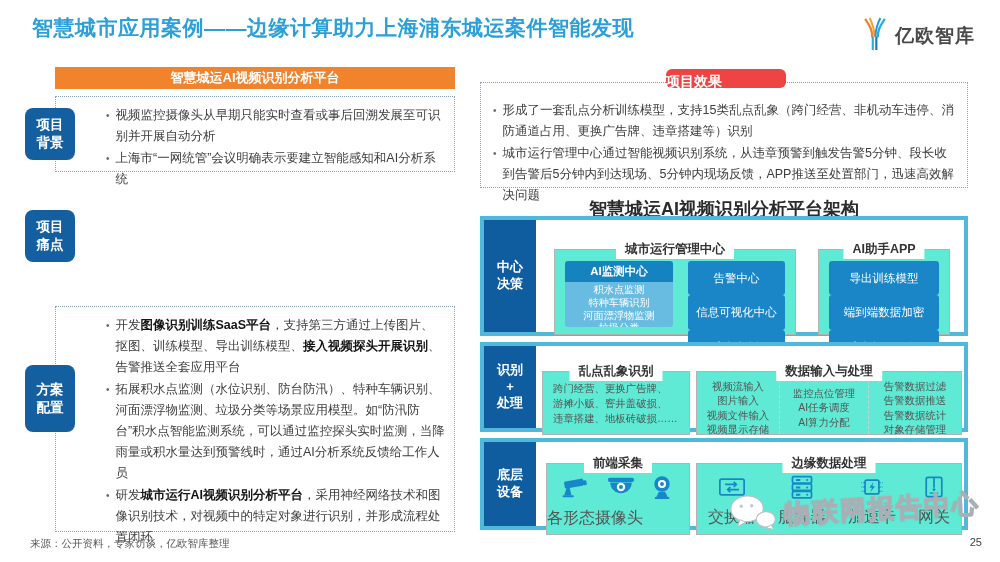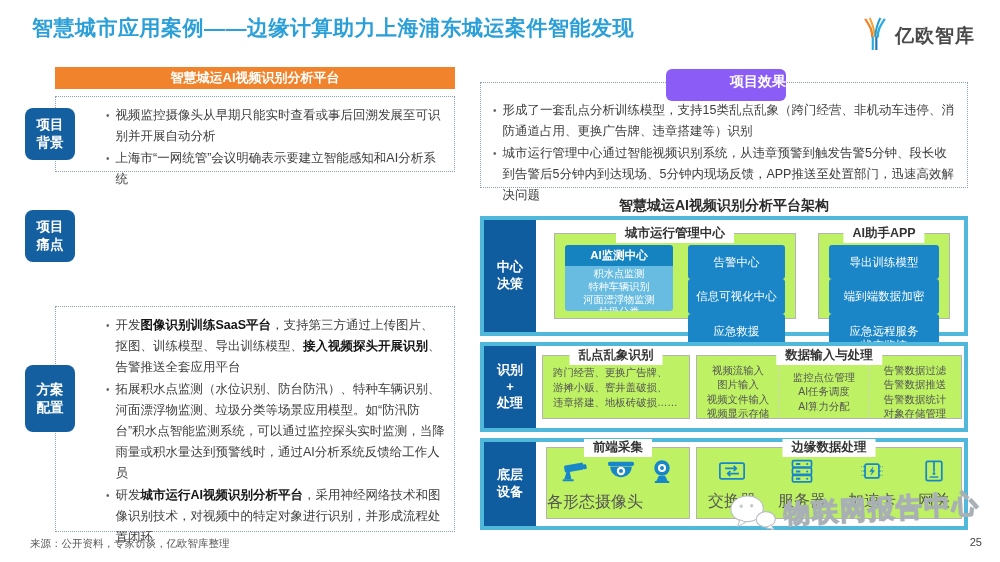--- a/index.html
+++ b/index.html
@@ -16,29 +16,29 @@
         padding:7px 8px 4px 50px;background:#fff;}
   .bul{display:flex;gap:6px;font-size:12.5px;color:#3d3d3d;line-height:1.68;margin:1px 0;}
   .bul::before{content:"•";color:#666;font-size:10px;line-height:21px;flex:0 0 auto;}
   .bul b{color:#141414;}
   .tab{position:absolute;left:25px;width:50px;background:#145FA0;border-radius:8px;color:#fff;
        font-size:13.5px;font-weight:bold;display:flex;align-items:center;justify-content:center;
        text-align:center;white-space:pre-line;line-height:1.3;z-index:3;}
   
   .ebox{position:absolute;left:480px;top:82px;width:488px;height:106px;border:1px dotted #8AA0C2;
         box-sizing:border-box;padding:16px 10px 4px 12px;}
-  .epill{position:absolute;left:666px;top:69px;width:120px;height:32px;background:#8b5cf6;border-radius:6px;
-         color:#fff;font-size:14px;font-weight:bold;text-align:right;line-height:24px;z-index:2;}
+  .epill{position:absolute;left:666px;top:69px;width:120px;height:19px;background:#ef4444;border-radius:6px;
+         color:#fff;font-size:14px;font-weight:bold;text-align:left;line-height:24px;z-index:2;}
   .arch-title{position:absolute;left:480px;top:197px;width:488px;text-align:center;
-              font-size:14px;font-weight:bold;color:#2b2b2b;}
+              font-size:18px;font-weight:bold;color:#2b2b2b;}
   .row{position:absolute;left:480px;width:488px;border:4px solid #4FB8DB;background:#fff;box-sizing:border-box;}
   .rowlabel{position:absolute;left:0;top:0;height:100%;width:52px;background:#0F5C9F;color:#fff;
             font-size:13px;font-weight:bold;display:flex;align-items:center;justify-content:center;
             text-align:center;white-space:pre-line;line-height:1.3;}
-  .grp{position:absolute;border:1px solid #b3b3b3;background:#bef264;box-sizing:border-box;}
+  .grp{position:absolute;border:1px solid #b3b3b3;background:#5eead4;box-sizing:border-box;margin-top:16px;}
   .gt{position:absolute;top:-9px;left:50%;transform:translateX(-50%);background:#fff;padding:0 9px;
       font-size:12.5px;font-weight:bold;color:#333;white-space:nowrap;line-height:1.4;}
   .grp-flex{display:flex;gap:15px;padding:11px 10px 7px;height:100%;box-sizing:border-box;}
   .aiblock{width:108px;display:flex;flex-direction:column;border-radius:3px;overflow:hidden;}
   .ai-head{background:#1483C0;color:#fff;font-size:11.5px;font-weight:bold;text-align:center;padding:3px 0;}
   .ai-body{background:#68BCE1;color:#fff;font-size:10.2px;text-align:center;flex:1;display:flex;
            flex-direction:column;justify-content:space-evenly;padding:2px 0;line-height:1.25;}
   .btncol{flex:1;display:flex;flex-direction:column;justify-content:space-between;}
   .bbtn{background:#1A86C8;color:#fff;font-size:11.5px;text-align:center;border-radius:3px;padding:10px 0;
         white-space:pre-line;line-height:1.25;}

